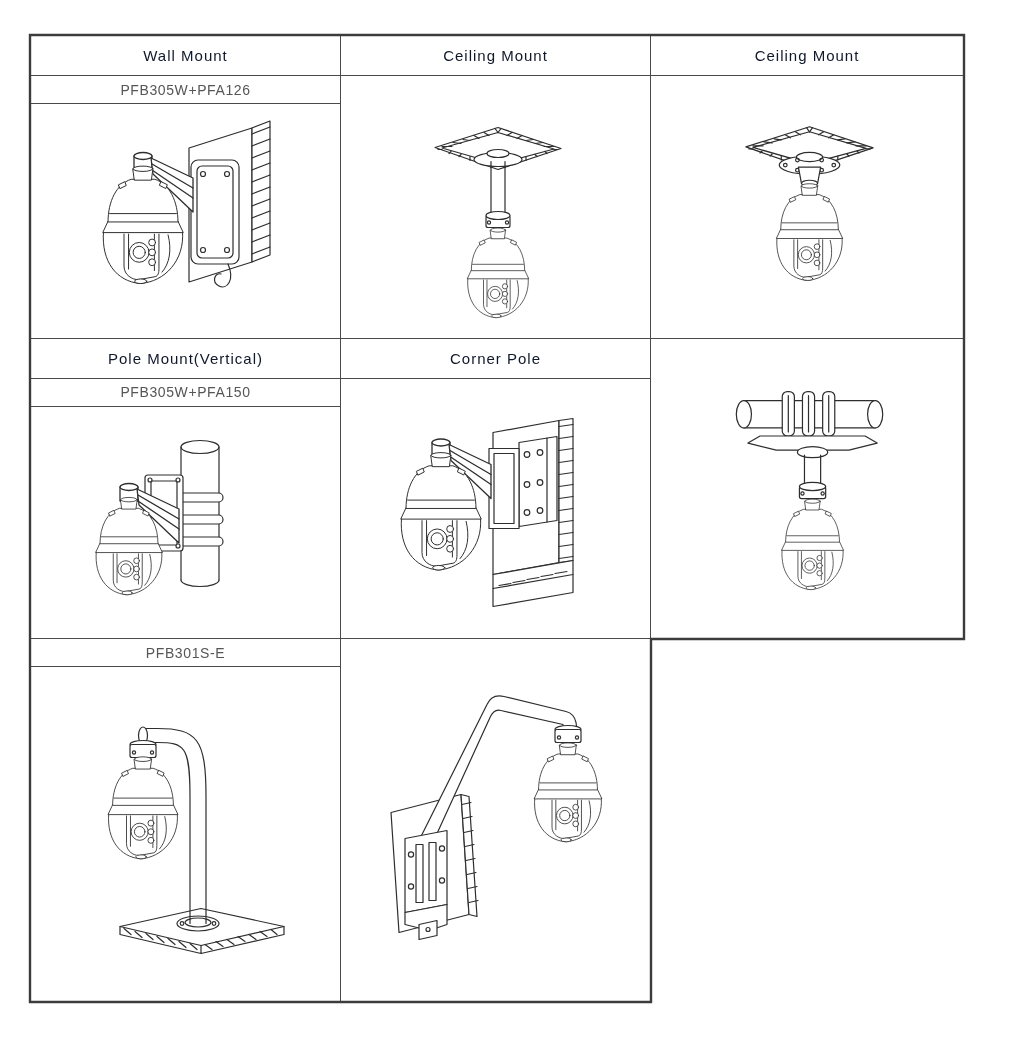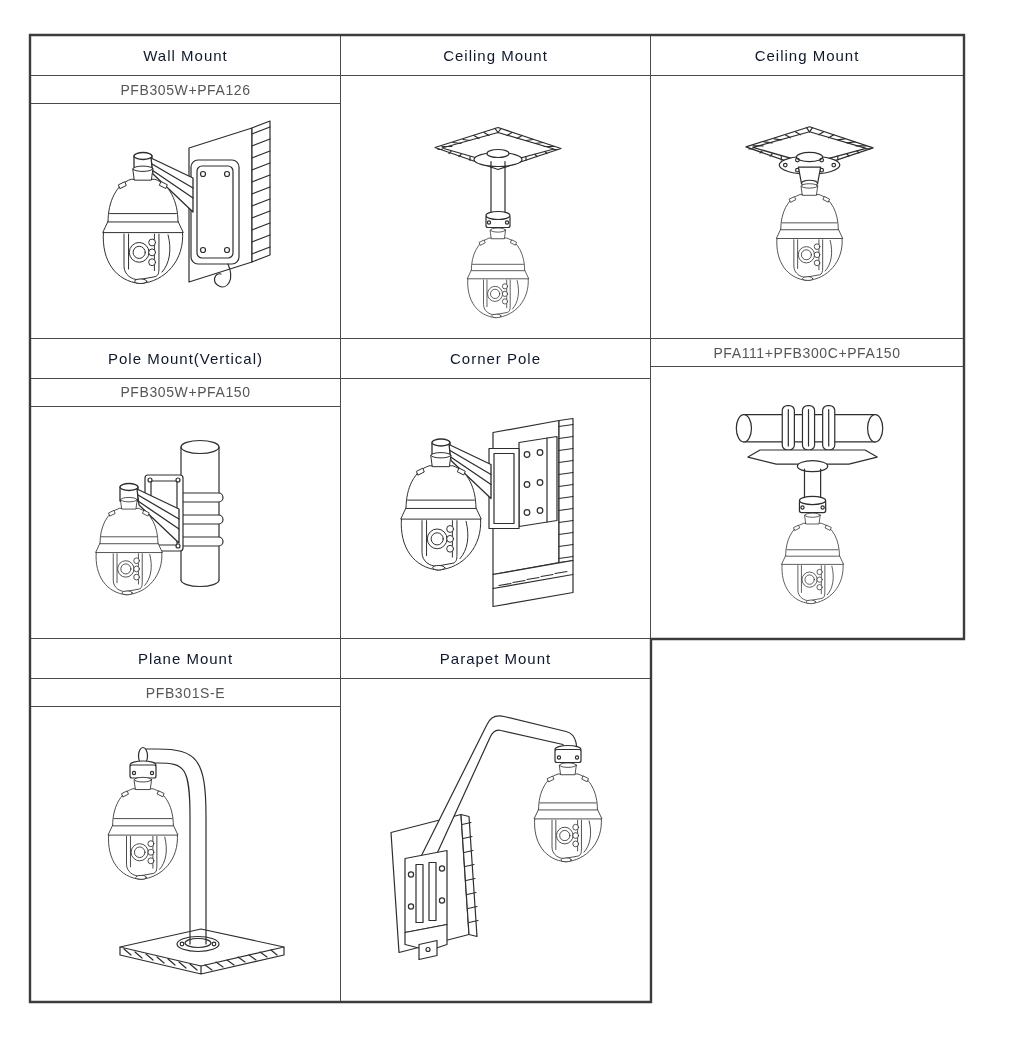--- a/index.html
+++ b/index.html
@@ -185,21 +185,20 @@
                 <circle cx="199" cy="118" r="2.8" fill="#ffffff"></circle>
               <rect x="148" y="56" width="30" height="80" fill="#ffffff"></rect>
               <rect x="153" y="61" width="20" height="70"></rect>
               <use href="#arm-assembly" transform="translate(100,62)"></use>
               <use href="#ptz-cam" transform="translate(100,62) scale(0.76)"></use>
             </g>
           </svg>
         </div>
       </div>
       <div class="cell c3">
-        <div class="cell-model">PFA111+PFB300C+PFA150</div>
         <div class="cell-figure">
           <svg viewBox="0 0 309 232" preserveAspectRatio="xMidYMid meet">
             <g stroke="#2e2e2e" stroke-width="1.2" fill="none" stroke-linejoin="round" stroke-linecap="round">
               <path d="M92,29 L222,29 M92,56 L222,56"></path>
               <ellipse cx="92" cy="42.5" rx="7.5" ry="13.5" fill="#ffffff"></ellipse>
               <ellipse cx="222" cy="42.5" rx="7.5" ry="13.5" fill="#ffffff"></ellipse>
               <rect x="130" y="20" width="12" height="44" rx="5" fill="#ffffff"></rect>
               <rect x="150" y="20" width="12" height="44" rx="5" fill="#ffffff"></rect>
               <rect x="170" y="20" width="12" height="44" rx="5" fill="#ffffff"></rect>
               <path d="M136,24 L136,60 M156,24 L156,60 M176,24 L176,60"></path>
@@ -212,21 +211,20 @@
                 <circle cx="170" cy="121" r="1.6"></circle>
               <use href="#ptz-cam" transform="translate(160,128) scale(0.58)"></use>
             </g>
           </svg>
         </div>
       </div>
     </div>
 
     <div class="trow r3">
       <div class="cell c1">
-        <div class="cell-title">Plane Mount</div>
         <div class="cell-model">PFB301S-E</div>
         <div class="cell-figure">
           <svg viewBox="0 0 309 295" preserveAspectRatio="xMidYMid meet">
             <g stroke="#2e2e2e" stroke-width="1.2" fill="none" stroke-linejoin="round" stroke-linecap="round">
               <polygon points="89,240 170,222 253,240 170,259" fill="#ffffff"></polygon>
               <path d="M89,240 L89,248 L170,267 L253,248 L253,240 M170,259 L170,267"></path>
               <path d="M93,242L100,248 M104,245L111,251 M115,247L122,253 M126,250L133,256 M137,252L144,258 M148,255L155,261 M159,257L166,263"></path>
               <path d="M174,258L181,263 M185,255L192,260 M196,253L203,258 M207,250L214,255 M218,248L225,253 M229,245L236,250 M240,243L246,248"></path>
               <ellipse cx="167" cy="237" rx="21" ry="7.5" fill="#ffffff"></ellipse>
               <ellipse cx="167" cy="236" rx="13" ry="4.5" fill="#ffffff"></ellipse>
@@ -237,21 +235,20 @@
               <ellipse cx="112" cy="58" rx="13" ry="4" fill="#ffffff"></ellipse>
               <rect x="99" y="58" width="26" height="13" rx="2" fill="#ffffff"></rect>
               <circle cx="103" cy="66" r="1.6"></circle>
                 <circle cx="121" cy="66" r="1.6"></circle>
               <use href="#ptz-cam" transform="translate(112,72) scale(0.66)"></use>
             </g>
           </svg>
         </div>
       </div>
       <div class="cell c2">
-        <div class="cell-title">Parapet Mount</div>
         <div class="cell-figure">
           <svg viewBox="0 0 309 295" preserveAspectRatio="xMidYMid meet">
             <g stroke="#2e2e2e" stroke-width="1.2" fill="none" stroke-linejoin="round" stroke-linecap="round">
               <polygon points="50,140 120,122 128,242 58,260" fill="#ffffff"></polygon>
               <polygon points="120,122 128,124 136,244 128,242" fill="#ffffff"></polygon>
               <path d="M121,132L130,130 M122,146L131,144 M123,160L132,158 M124,174L133,172 M125,188L134,186 M126,202L135,200 M127,216L136,214 M128,230L137,228"></path>
               <path d="M77,170 L146,32 Q151,21 163,24 L225,39 Q233,41 235,50 L236,57 L223,60 L222,52 L160,38 Q153,36 149,45 L91,172 Z" fill="#ffffff"></path>
               <polygon points="64,166 106,158 106,232 64,240" fill="#ffffff"></polygon>
               <rect x="75" y="172" width="7" height="58" fill="#ffffff"></rect>
               <rect x="88" y="170" width="7" height="58" fill="#ffffff"></rect>

